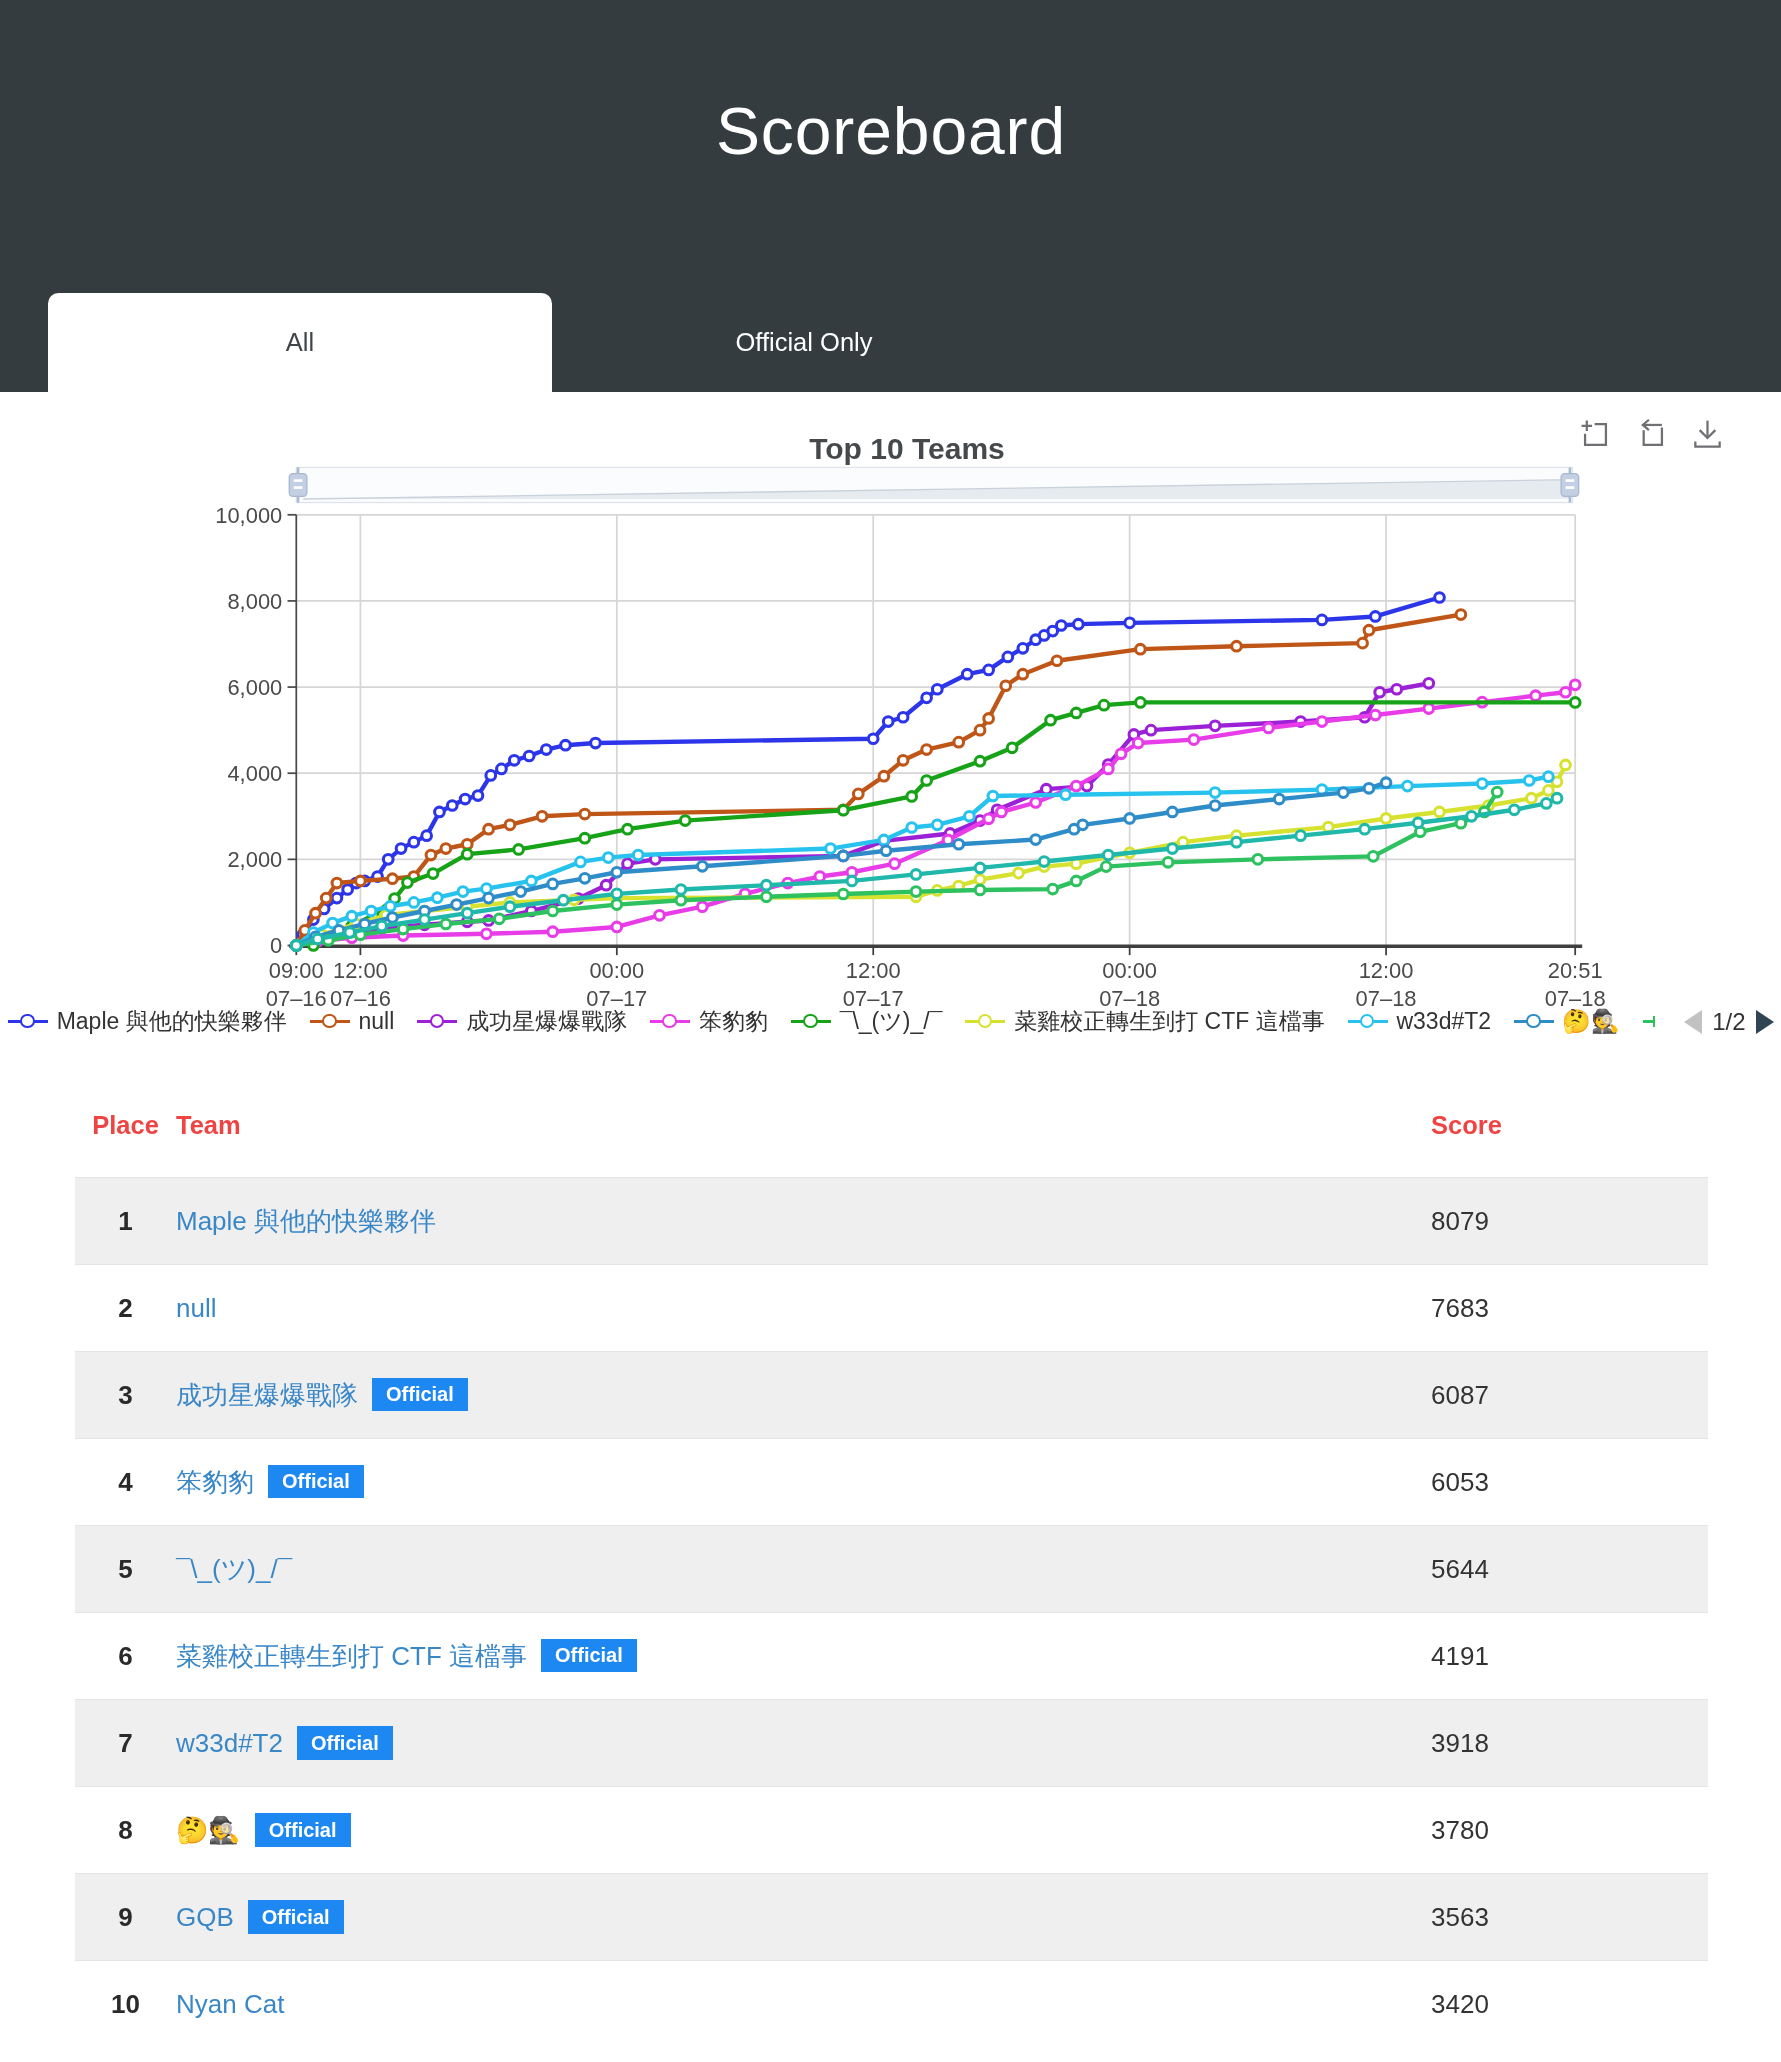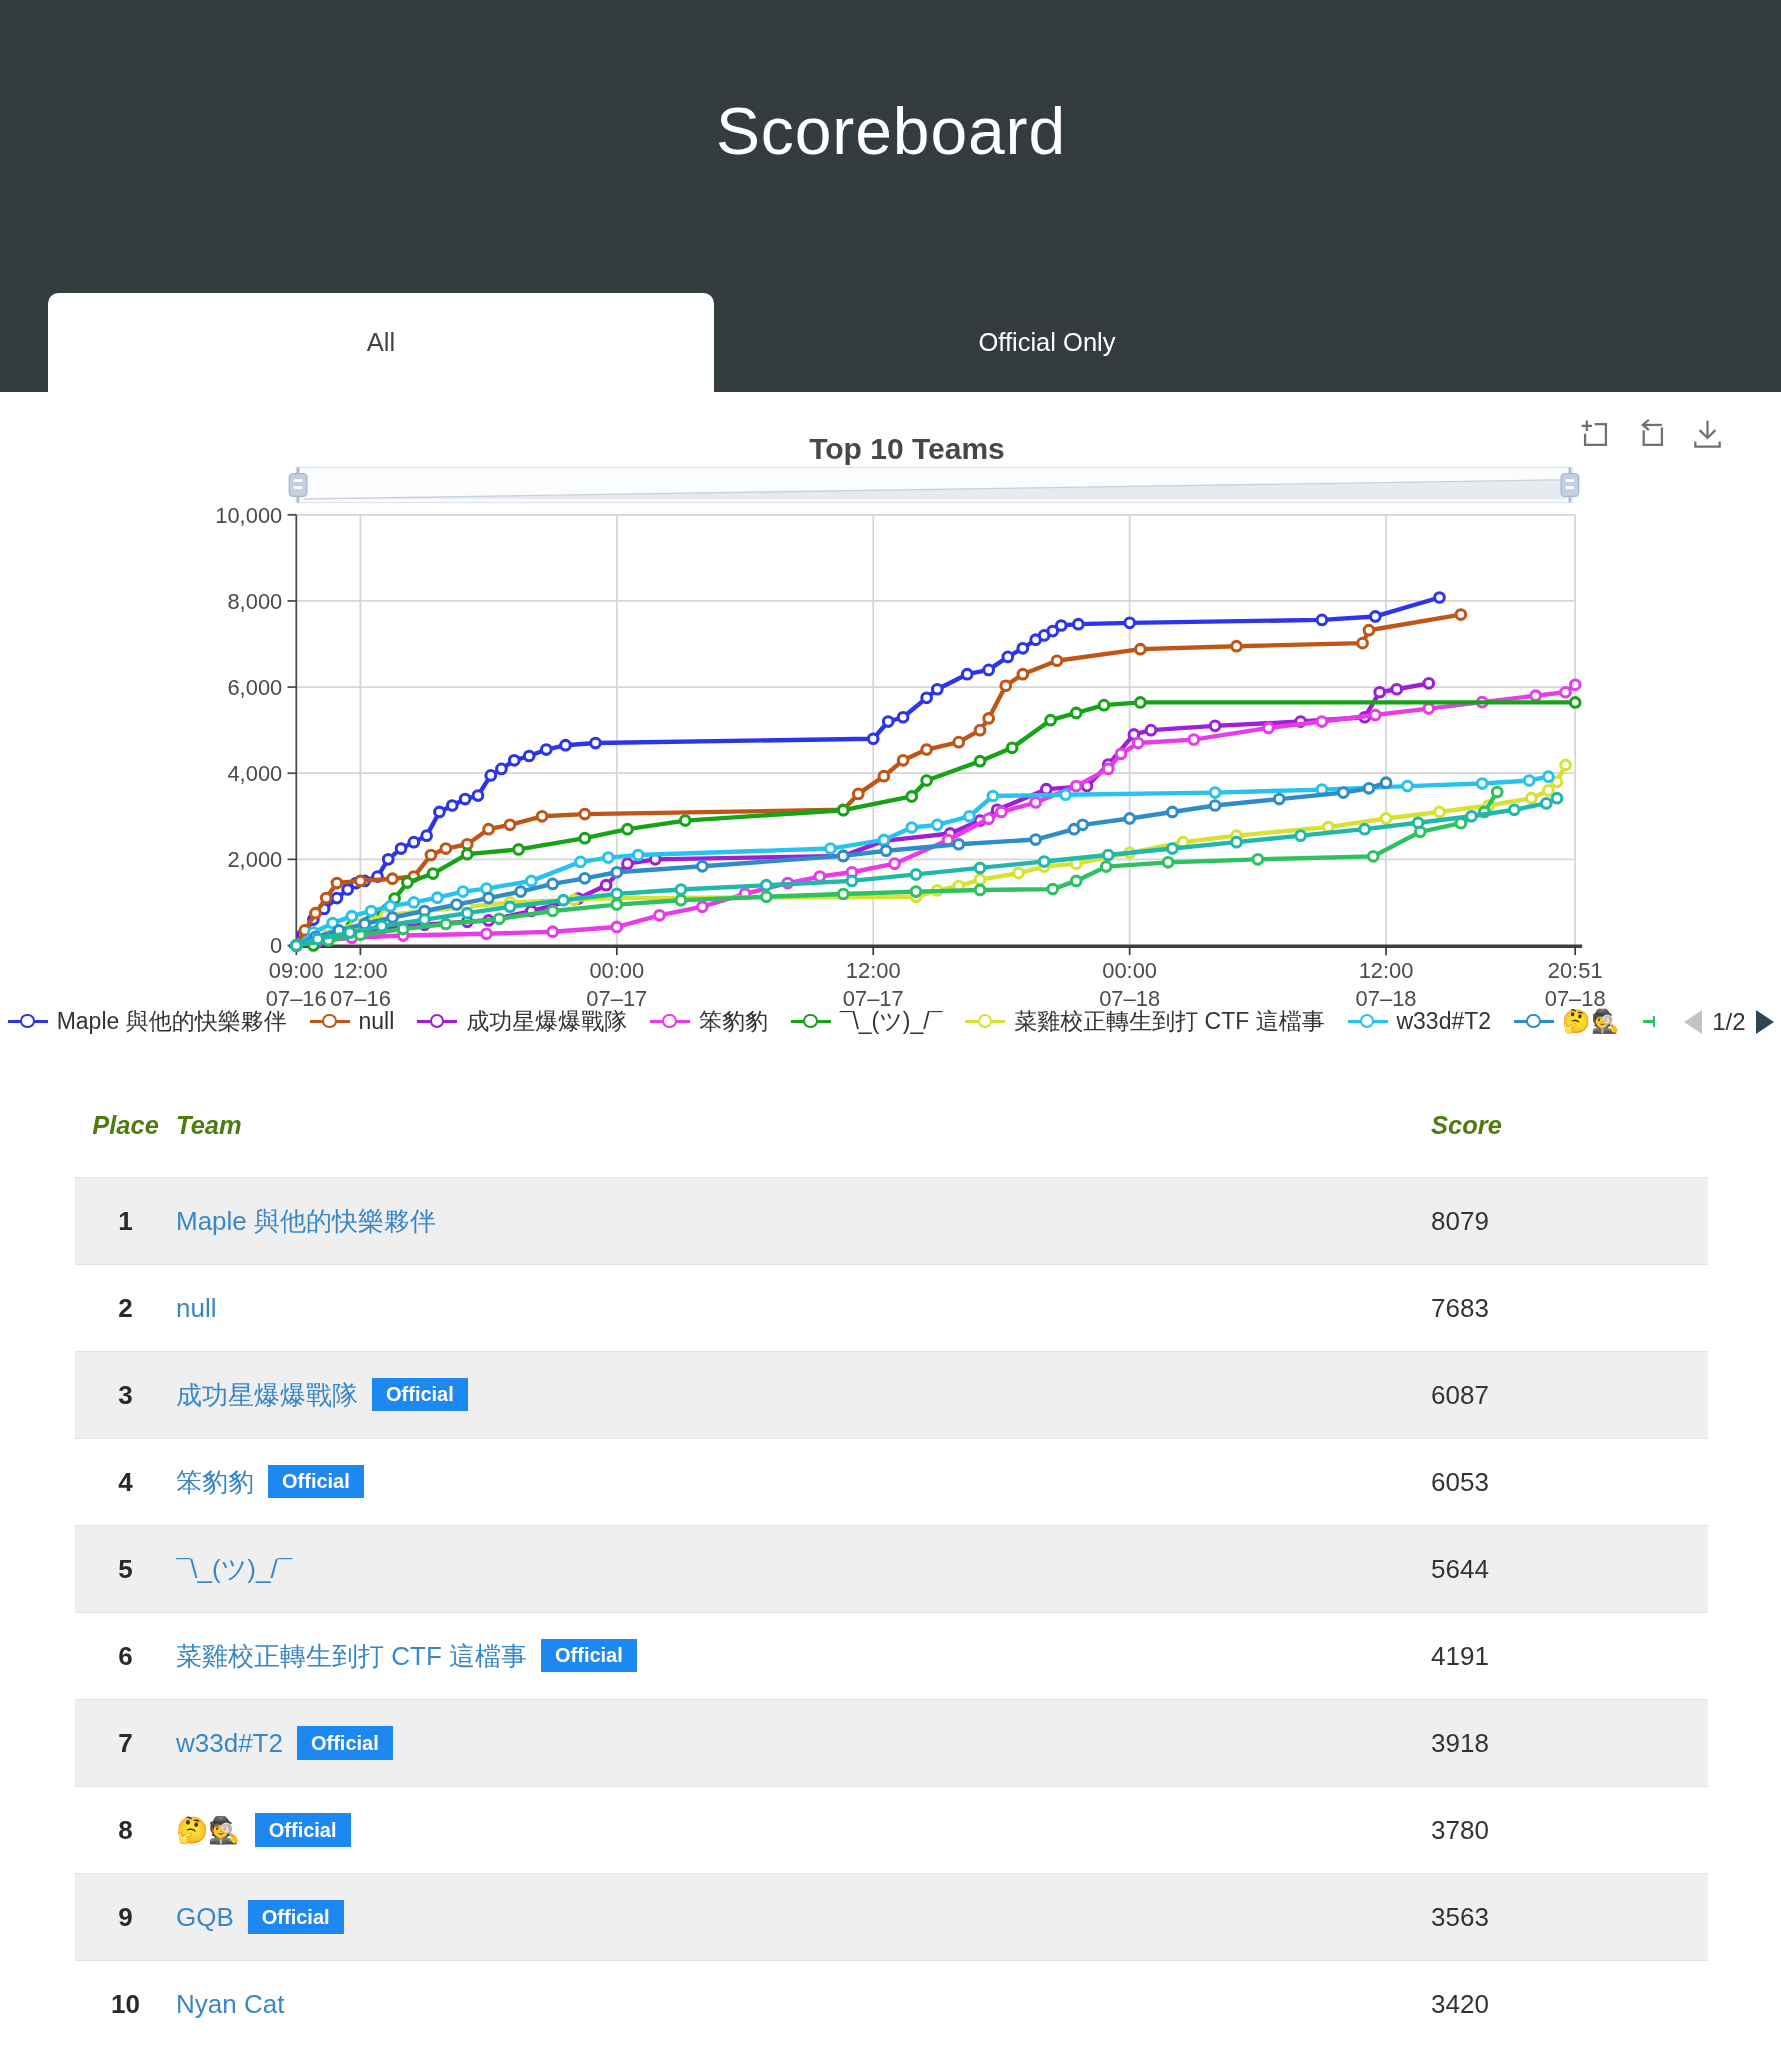--- a/index.html
+++ b/index.html
@@ -4,21 +4,21 @@
 <style>
   html,body{margin:0;padding:0;}
   body{
     width:1782px;height:2063px;overflow:hidden;background:#ffffff;position:relative;
     font-family:"Liberation Sans",sans-serif;color:#333;
   }
   
   .header{height:392px;background:#343c40;position:relative;}
   .page-title{color:#ffffff;font-size:66px;font-weight:300;text-align:center;margin:0;padding-top:93px;letter-spacing:0.9px;}
   .tabs{position:absolute;bottom:0;left:48px;width:1685px;display:flex;}
-  .tab{width:666px;height:99px;display:flex;align-items:center;justify-content:center;
+  .tab{width:504px;height:99px;display:flex;align-items:center;justify-content:center;
        font-size:25.5px;color:#ffffff;cursor:pointer;}
   .tab.active{background:#ffffff;color:#3f4548;border-radius:10.5px 10.5px 0 0;}
   
   .chart-section{position:relative;}
   .chart-title{position:absolute;top:40px;left:16px;width:100%;text-align:center;
                font-size:30px;font-weight:bold;color:#46494c;margin:0;}
   .toolbox{position:absolute;top:26px;right:58px;display:flex;gap:23px;}
   .tool-icon{width:33px;height:33px;cursor:pointer;}
   .tool-icon svg{width:33px;height:33px;stroke:#6e7073;fill:none;stroke-width:2.6;}
   #chart-svg{display:block;width:1782px;height:614px;}
@@ -36,21 +36,21 @@
   .pager{display:flex;align-items:center;gap:10.5px;margin-left:5.3px;}
   .pg-prev{width:0;height:0;border-top:12.3px solid transparent;border-bottom:12.3px solid transparent;
            border-right:18.4px solid #c2c2c2;cursor:pointer;}
   .pg-next{width:0;height:0;border-top:12.3px solid transparent;border-bottom:12.3px solid transparent;
            border-left:18.4px solid #2f4554;cursor:pointer;}
   .pg-text{font-size:24px;color:#333;}
   
   .table-wrap{margin:58px 75px 0 75px;}
   table{width:1633px;border-collapse:collapse;table-layout:fixed;}
   col.c-place{width:101px;} col.c-team{width:1255px;} col.c-score{width:277px;}
-  thead th{font-size:25.5px;font-weight:bold;color:#4d7c0f;text-align:left;padding:16px 0 37px 0;font-style:italic;}
+  thead th{font-size:25.5px;font-weight:bold;color:#ef4444;text-align:left;padding:16px 0 37px 0;}
   thead th.place-h{text-align:center;}
   tbody td{height:86px;font-size:26px;padding:0;}
   tbody tr.odd{background:#efefef;border-top:1.8px solid #e4e4e4;border-bottom:1.8px solid #e4e4e4;}
   td.place{text-align:center;font-weight:bold;color:#2a2a2a;}
   td.team a{color:#3a87c8;text-decoration:none;cursor:pointer;}
   .badge{display:inline-block;background:#1e88f2;color:#fff;font-weight:bold;font-size:20px;
          padding:6.1px 14px 7px 14px;border-radius:0;margin-left:14px;vertical-align:2.6px;line-height:1;}
   td.score{color:#333;}
 </style>
 </head>

